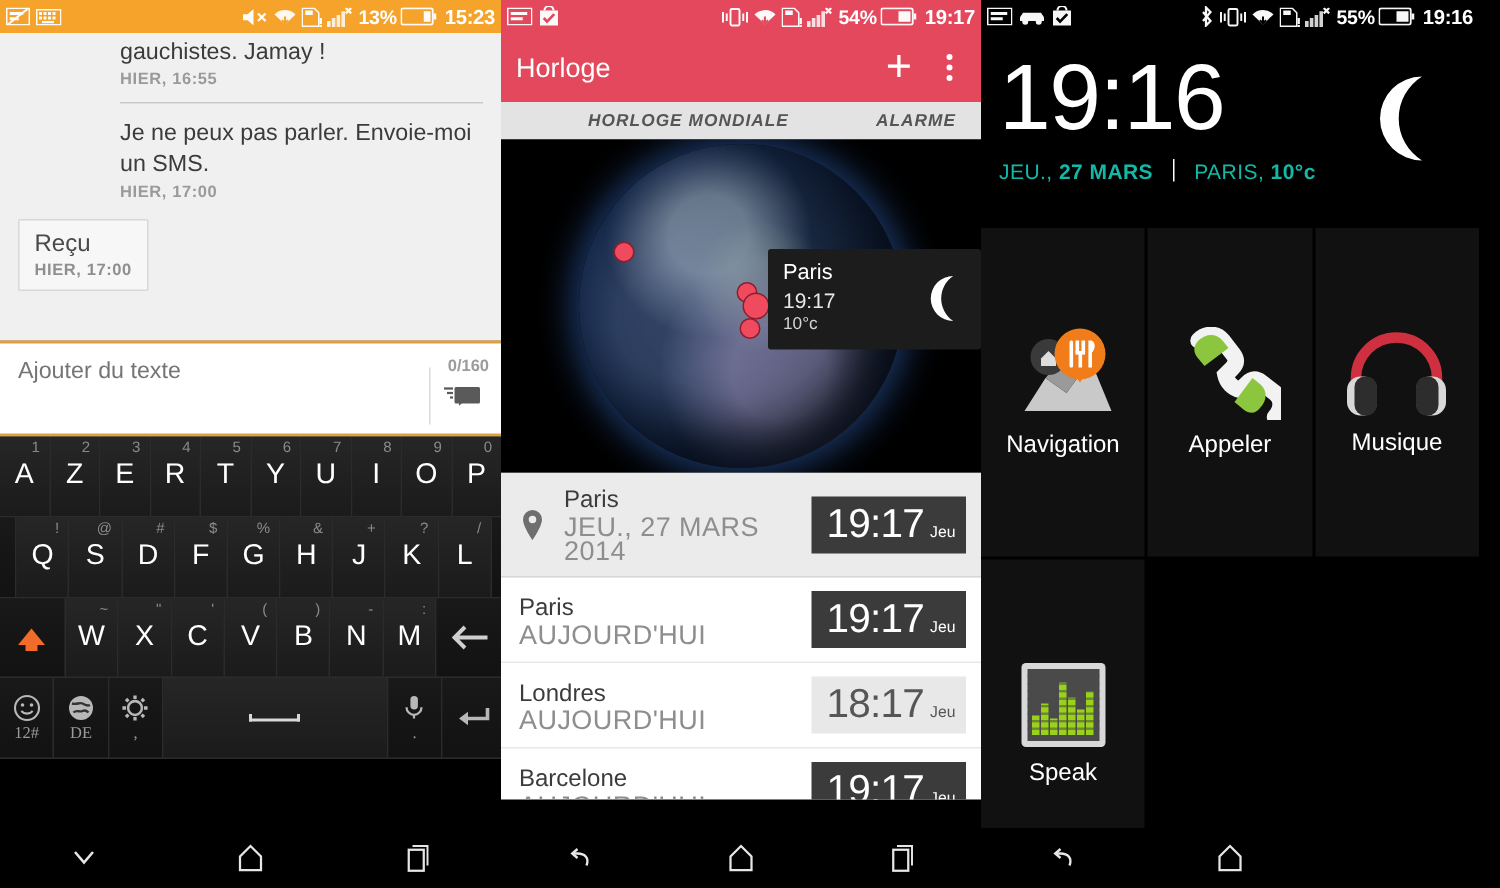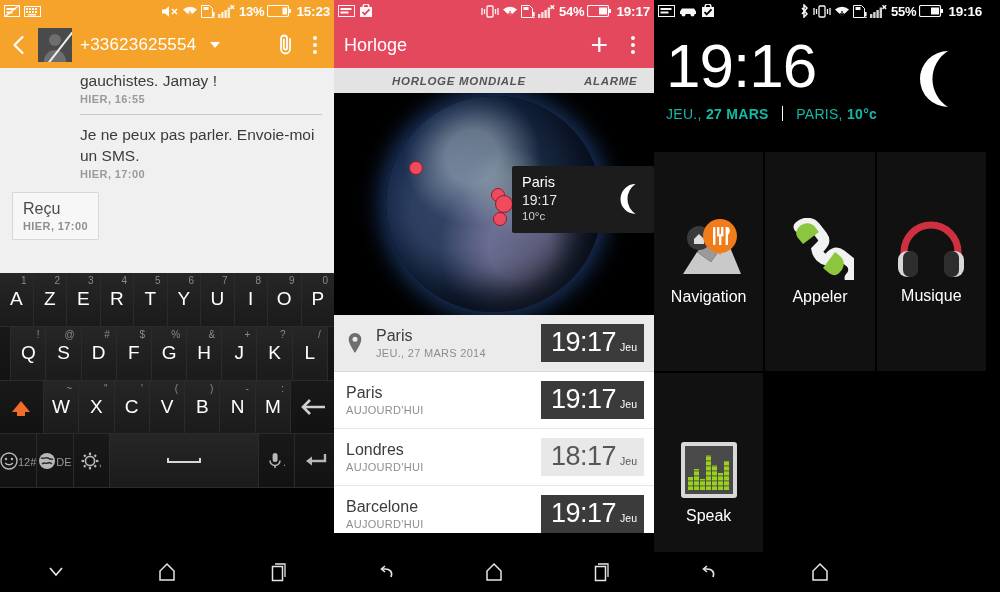--- a/index.html
+++ b/index.html
@@ -94,21 +94,21 @@
     border-right:1px solid #2b2b2b; border-bottom:1px solid #2b2b2b;
     background: linear-gradient(#262626,#1b1b1b);
     color:#fff; font-size:19px; cursor:pointer;
   }
   .key:last-child { border-right:0; }
   .key .sup { position:absolute; top:2px; right:6px; font-size:10px; color:#8a8a8a; }
   .key.dark { background: linear-gradient(#191919,#121212); }
   .key.shift .arrow { width:0;height:0;border-left:9px solid transparent;border-right:9px solid transparent;border-bottom:11px solid #ef6c2a;position:relative;}
   .key.shift .stem { width:8px;height:7px;background:#ef6c2a;position:absolute;top:calc(50% + 2px);left:50%;transform:translateX(-50%);}
   .key-sub { font-size:11px; color:#9a9a9a; margin-top:2px;}
-  .key.stack { flex-direction:row; gap:0; }
+  .key.stack { flex-direction:column; gap:0;font-family:Liberation Serif, serif; }
   .key.space { flex: 4.2; }
   .spacebar-mark { width:34px;height:5px;border:2px solid #d8d8d8;border-top:0; }
 
   
   .clk-appbar { background:#e3485c; height:46px; display:flex; align-items:center; padding:0 10px;}
   .clk-title { color:#fff; font-size:18px; }
   .plus { color:#fff; font-size:30px; line-height:22px; font-weight:300; margin-right:14px;}
   .tabs { background:#e3e3e3; height:25px; display:flex; align-items:center;
      font-size:11.5px; color:#555; letter-spacing:.7px; font-weight:600;font-style:italic;}
   .tab { flex:1; text-align:center; }
@@ -138,21 +138,21 @@
   .tt-city { font-size:14.5px; line-height:17px; }
   .tt-time { font-size:14px; color:#e8e8e8; line-height:18px; }
   .tt-temp { font-size:11.5px; color:#d5d5d5; line-height:15px; }
   .moon-sm { width:34px;height:34px; }
 
   .clock-list { background:#fff; height: 218px; overflow:hidden; }
   .clk-row { display:flex; align-items:center; padding: 9px 10px 9px 12px; gap:10px; border-bottom:1px solid #e8e8e8;}
   .clk-row.current { background:#ebebeb; border-bottom:1px solid #d8d8d8;}
   .pin-ico { width:20px; flex:0 0 20px; }
   .clk-name { font-size:16px; color:#3c3c3c; line-height:19px; }
-  .clk-sub { font-size:11px; color:#8e8e8e; letter-spacing:.3px; line-height:16px;}
+  .clk-sub { font-size:18px; color:#8e8e8e; letter-spacing:.3px; line-height:16px;}
   .clk-badge {
     margin-left:auto; background:#3b3b3b; color:#fff; display:flex; align-items:baseline;
     padding: 3px 6px 4px 9px; min-width:103px; justify-content:center;
   }
   .clk-badge.day { background:#e8e8e8; color:#565656; }
   .clk-badge .hm { font-size:27px; font-weight:300; letter-spacing:-0.5px; }
   .clk-badge .dy { font-size:10.5px; margin-left:4px; }
 
   
   .dash { background:#000; height:570px; display:flex; flex-direction:column; }
@@ -247,62 +247,52 @@
           <svg width="24" height="12" viewBox="0 0 24 12">
               <rect x="0.5" y="0.5" width="21" height="11" rx="1.5" fill="none" stroke="#fff" stroke-width="1.2"></rect>
               <rect x="22" y="4" width="2" height="4" fill="#fff"></rect>
               <rect x="15.5" y="2.5" width="4.5" height="7" fill="#fff"></rect>
             </svg>
         </span>
         <span class="sb-time">15:23</span>
       </span>
     </div>
 
-    <div class="sms-appbar">
-      <span class="back-chev">
-        <svg width="22" height="22" viewBox="0 0 22 22">
-            <path d="M14.5 3L6.5 11l8 8" stroke="#fff" stroke-width="2.2" fill="none" stroke-linecap="round" stroke-linejoin="round"></path>
-          </svg>
-      </span>
-      <span class="avatar">
-        <span class="head"></span>
-          <span class="body"></span>
-          <span class="slash"></span>
-      </span>
-      <span class="sms-title">+33623625554</span>
-      <span class="caret-dn"></span>
-      <span class="appbar-spacer"></span>
-      <span class="clip-ico">
-        <svg width="20" height="24" viewBox="0 0 20 24">
-            <path d="M14 6v10a4.5 4.5 0 0 1-9 0V5.5a3 3 0 0 1 6 0V15a1.6 1.6 0 0 1-3.2 0V6.5" stroke="#fff" stroke-width="1.8" fill="none" stroke-linecap="round"></path>
-          </svg>
-      </span>
-      <span class="kebab">
-          <i></i>
-          <i></i>
-          <i></i>
-        </span>
-    </div>
 
     <div class="thread">
       <div class="msg">
         <div class="msg-text">gauchistes. Jamay !</div>
         <div class="msg-time">HIER, 16:55</div>
       </div>
       <div class="divider"></div>
       <div class="msg">
         <div class="msg-text">Je ne peux pas parler. Envoie-moi un SMS.</div>
         <div class="msg-time">HIER, 17:00</div>
       </div>
       <div class="recu-box">
         <div class="t1">Reçu</div>
         <div class="t2">HIER, 17:00</div>
       </div>
     </div>
 
+    <div class="compose">
+      <input class="compose-input" placeholder="Ajouter du texte" style="">
+      <span class="compose-count">0/160</span>
+      <span class="send-btn">
+        <svg width="26" height="20" viewBox="0 0 26 20">
+            <rect x="7" y="4" width="17" height="11" rx="1" fill="#5a5a5a"></rect>
+            <path d="M10 16.5l0-3 3.5 0z" fill="#5a5a5a"></path>
+            <g stroke="#5a5a5a" stroke-width="1.5">
+              <line x1="0" y1="5" x2="6" y2="5"></line>
+              <line x1="2" y1="8" x2="6" y2="8"></line>
+              <line x1="4" y1="11" x2="6" y2="11"></line>
+            </g>
+          </svg>
+      </span>
+    </div>
 
     <div class="kbd">
       <div class="krow">
         <div class="key">
             <span class="sup">1</span>
             <span>A</span>
           </div>
         <div class="key">
             <span class="sup">2</span>
             <span>Z</span>

